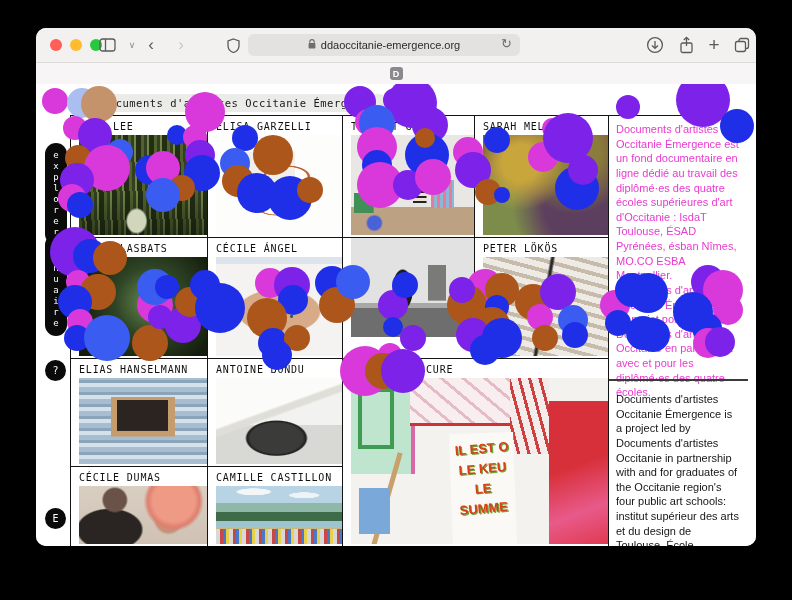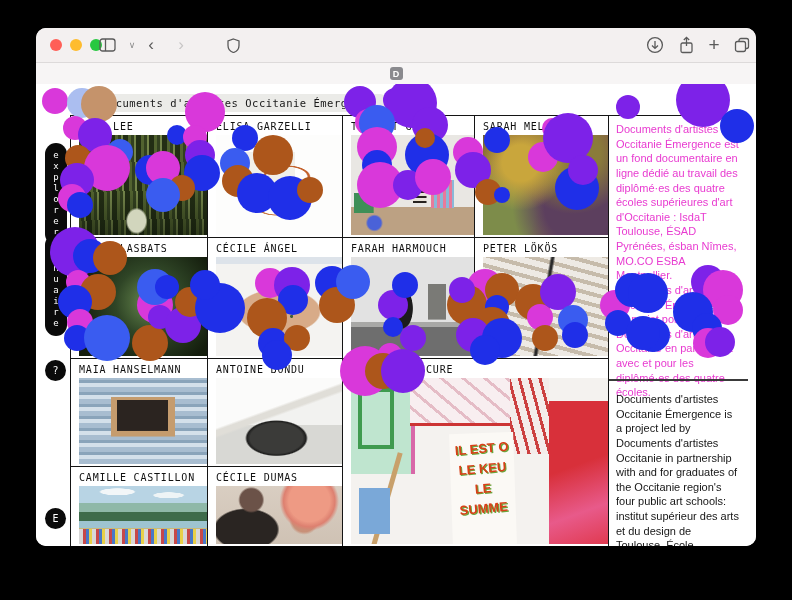--- a/index.html
+++ b/index.html
@@ -149,20 +149,30 @@
     </div>
     <div class="cicon" style="left:85px;font-size:9px;color:#8a8a8a">∨</div>
     <div class="cicon glyph" style="left:104px">‹</div>
     <div class="cicon glyph" style="left:134px;color:#c8c6c6">›</div>
     <div class="cicon" style="left:186px">
       <svg width="13" height="15" viewBox="0 0 13 15">
           <path d="M6.5 1 L12 3 V7.5 C12 11.2 9.4 13.6 6.5 14.5 C3.6 13.6 1 11.2 1 7.5 V3 Z" fill="none" stroke="#5a5a5a" stroke-width="1.3"></path>
         </svg>
     </div>
 
+    <div class="url-bar">
+      <span>
+        <svg width="8" height="10" viewBox="0 0 8 10">
+            <rect x="0.6" y="4" width="6.8" height="5.4" rx="1" fill="#6e6e6e"></rect>
+            <path d="M1.8 4 V2.8 a2.2 2.2 0 0 1 4.4 0 V4" fill="none" stroke="#6e6e6e" stroke-width="1.1"></path>
+          </svg>
+      </span>
+      <span>ddaoccitanie-emergence.org</span>
+      <span class="reload">↻</span>
+    </div>
 
     <div class="cicon" style="left:608px">
       <svg width="18" height="18" viewBox="0 0 18 18">
           <circle cx="9" cy="9" r="7.4" fill="none" stroke="#5a5a5a" stroke-width="1.3"></circle>
           <path d="M9 5 V12 M6 9.6 L9 12.4 L12 9.6" fill="none" stroke="#5a5a5a" stroke-width="1.3"></path>
         </svg>
     </div>
     <div class="cicon" style="left:639px">
       <svg width="15" height="18" viewBox="0 0 15 18">
           <rect x="2" y="7" width="11" height="9.5" rx="1.5" fill="none" stroke="#5a5a5a" stroke-width="1.3"></rect>
@@ -224,29 +234,28 @@
         </div>
         <div class="card art-darkgreen">
           <div class="card-name">FANNY LASBATS</div>
           <div class="card-art"></div>
         </div>
         <div class="card art-figure">
           <div class="card-name">CÉCILE ÁNGEL</div>
           <div class="card-art"></div>
         </div>
         <div class="card art-gallery2">
-          <div class="card-name">FARAH HARMOUCH</div>
           <div class="card-art"></div>
         </div>
         <div class="card art-marble">
           <div class="card-name">PETER LÖKÖS</div>
           <div class="card-art"></div>
         </div>
         <div class="card art-bluewall">
-          <div class="card-name">MAIA HANSELMANN</div>
+          <div class="card-name">ELIAS HANSELMANN</div>
           <div class="card-art"></div>
         </div>
         <div class="card art-rock">
           <div class="card-name">ANTOINE BONDU</div>
           <div class="card-art"></div>
         </div>
         <div class="card art-install span2">
           <div class="card-name">MORGANE LESCURE</div>
           <div class="card-art">
             <div class="in-mint"></div>
@@ -256,26 +265,26 @@
             <div class="in-stick"></div>
             <div class="in-blue"></div>
             <div class="in-banner">
               <div class="banner-line">IL EST O</div>
               <div class="banner-line">LE KEU</div>
               <div class="banner-line">LE</div>
               <div class="banner-line">SUMME</div>
             </div>
           </div>
         </div>
+        <div class="card art-portrait">
+          <div class="card-name">CÉCILE DUMAS</div>
+          <div class="card-art"></div>
+        </div>
         <div class="card art-painting">
           <div class="card-name">CAMILLE CASTILLON</div>
-          <div class="card-art"></div>
-        </div>
-        <div class="card art-portrait">
-          <div class="card-name">CÉCILE DUMAS</div>
           <div class="card-art"></div>
         </div>
       </div>
 
     <div class="side">
       <div class="side-fr">Documents d'artistes Occitanie Émergence est un fond documentaire en ligne dédié au travail des diplômé·es des quatre écoles supérieures d'art d'Occitanie : IsdaT Toulouse, ÉSAD Pyrénées, ésban Nîmes, MO.CO ESBA Montpellier.
 Documents d'artistes Occitanie Émergence est un projet porté par Documents d'artistes Occitanie en partenariat avec et pour les diplômé·es des quatre écoles.</div>
       <div class="side-rule"></div>
       <div class="side-en">Documents d'artistes Occitanie Émergence is a project led by Documents d'artistes Occitanie in partnership with and for graduates of the Occitanie region's four public art schools: institut supérieur des arts et du design de Toulouse, École supérieure d'art et de</div>
     </div>

